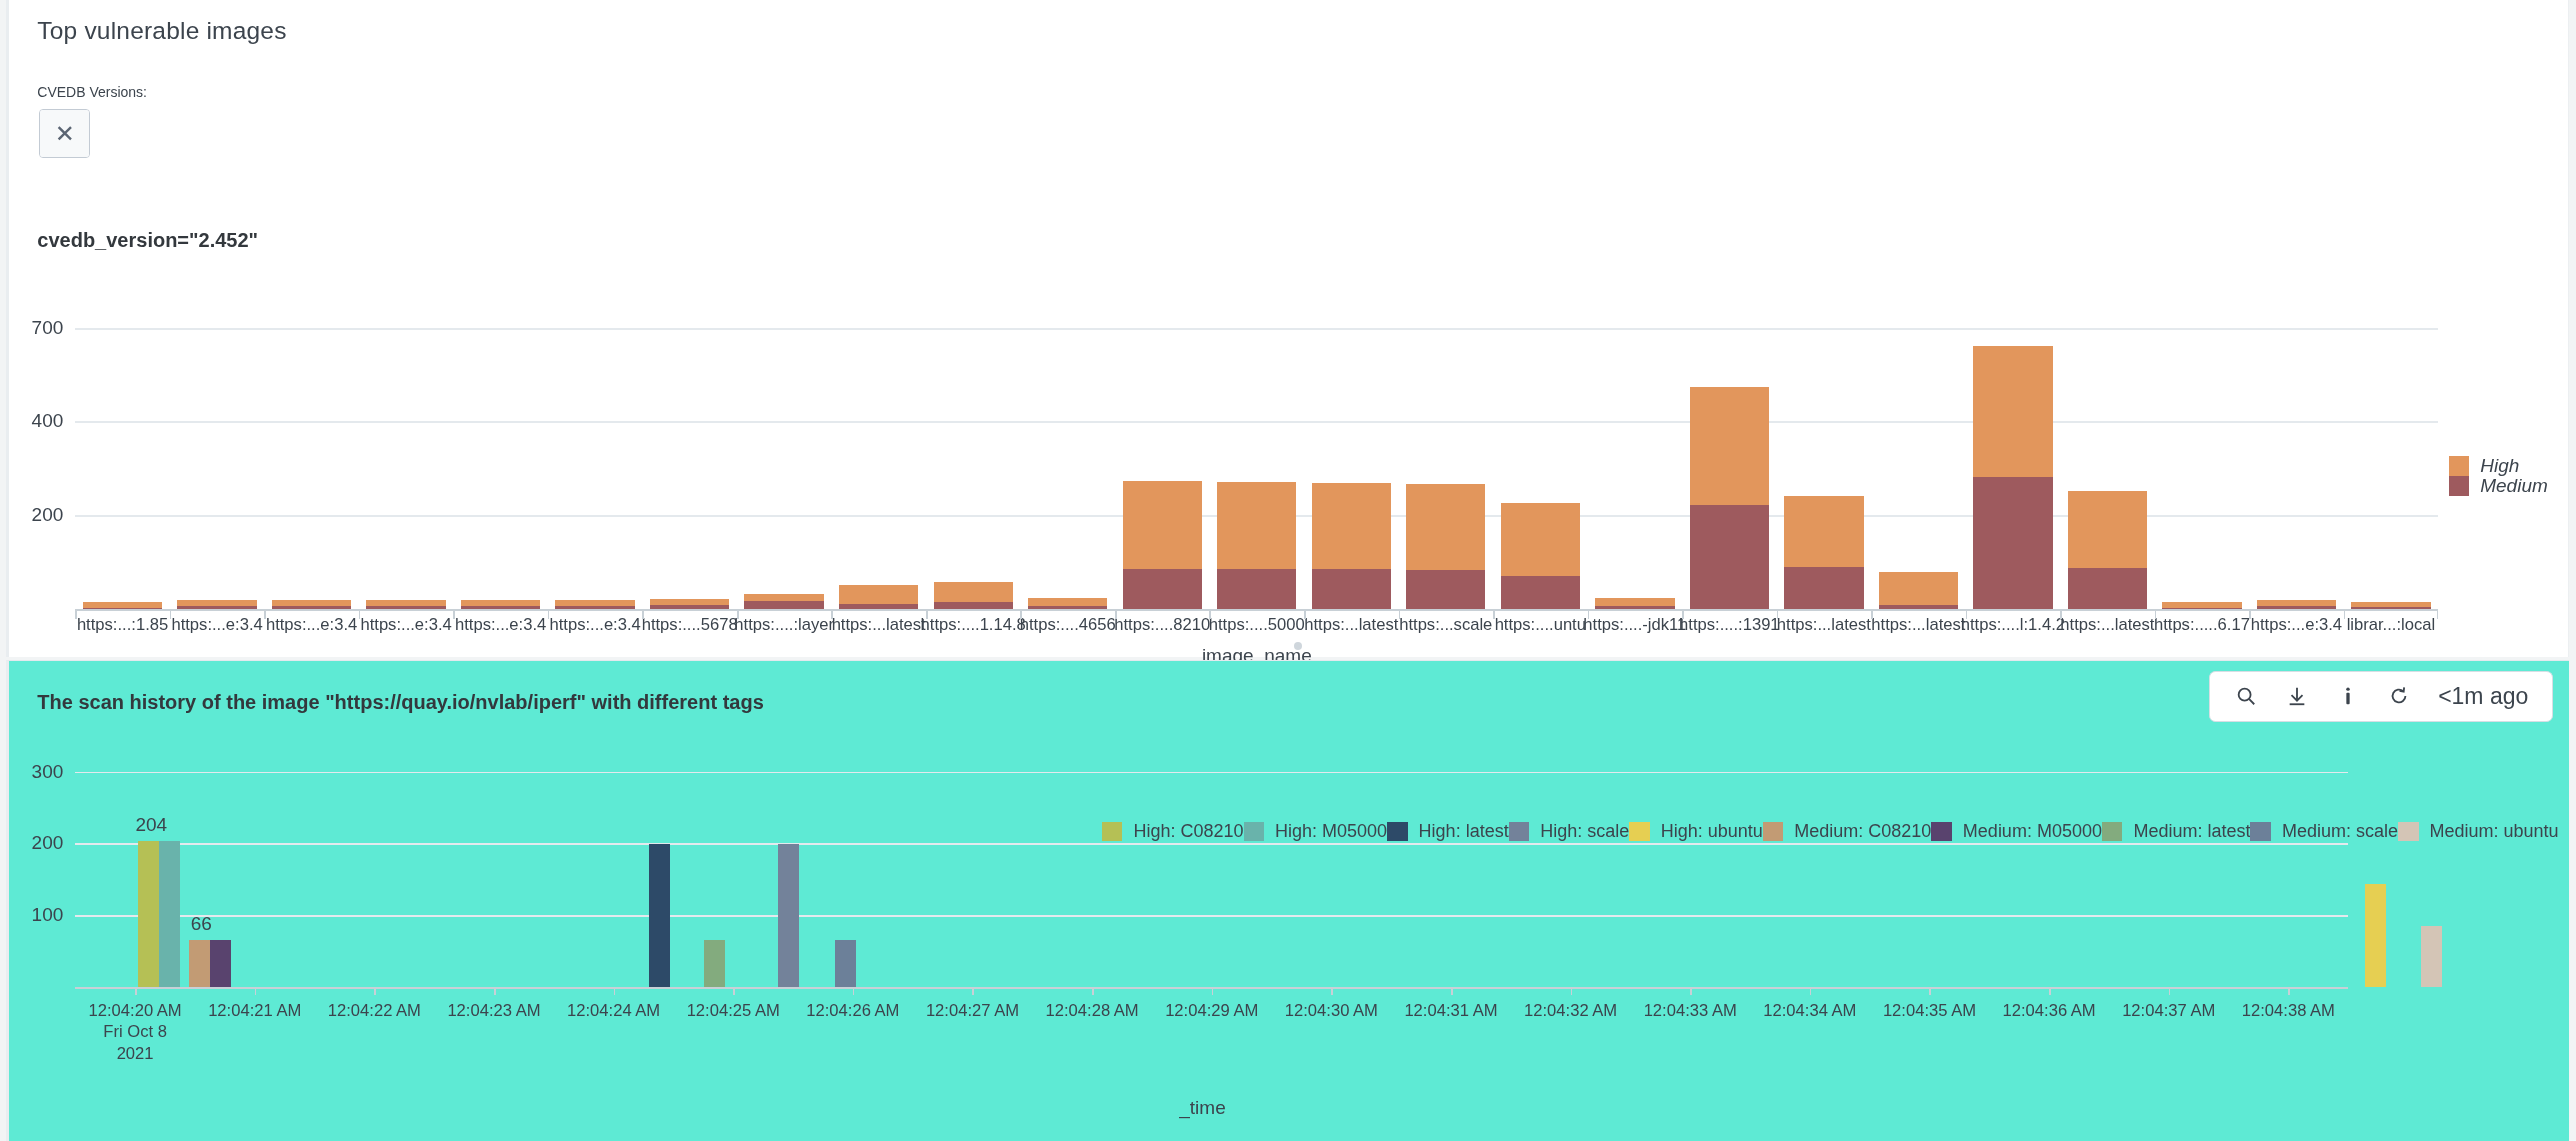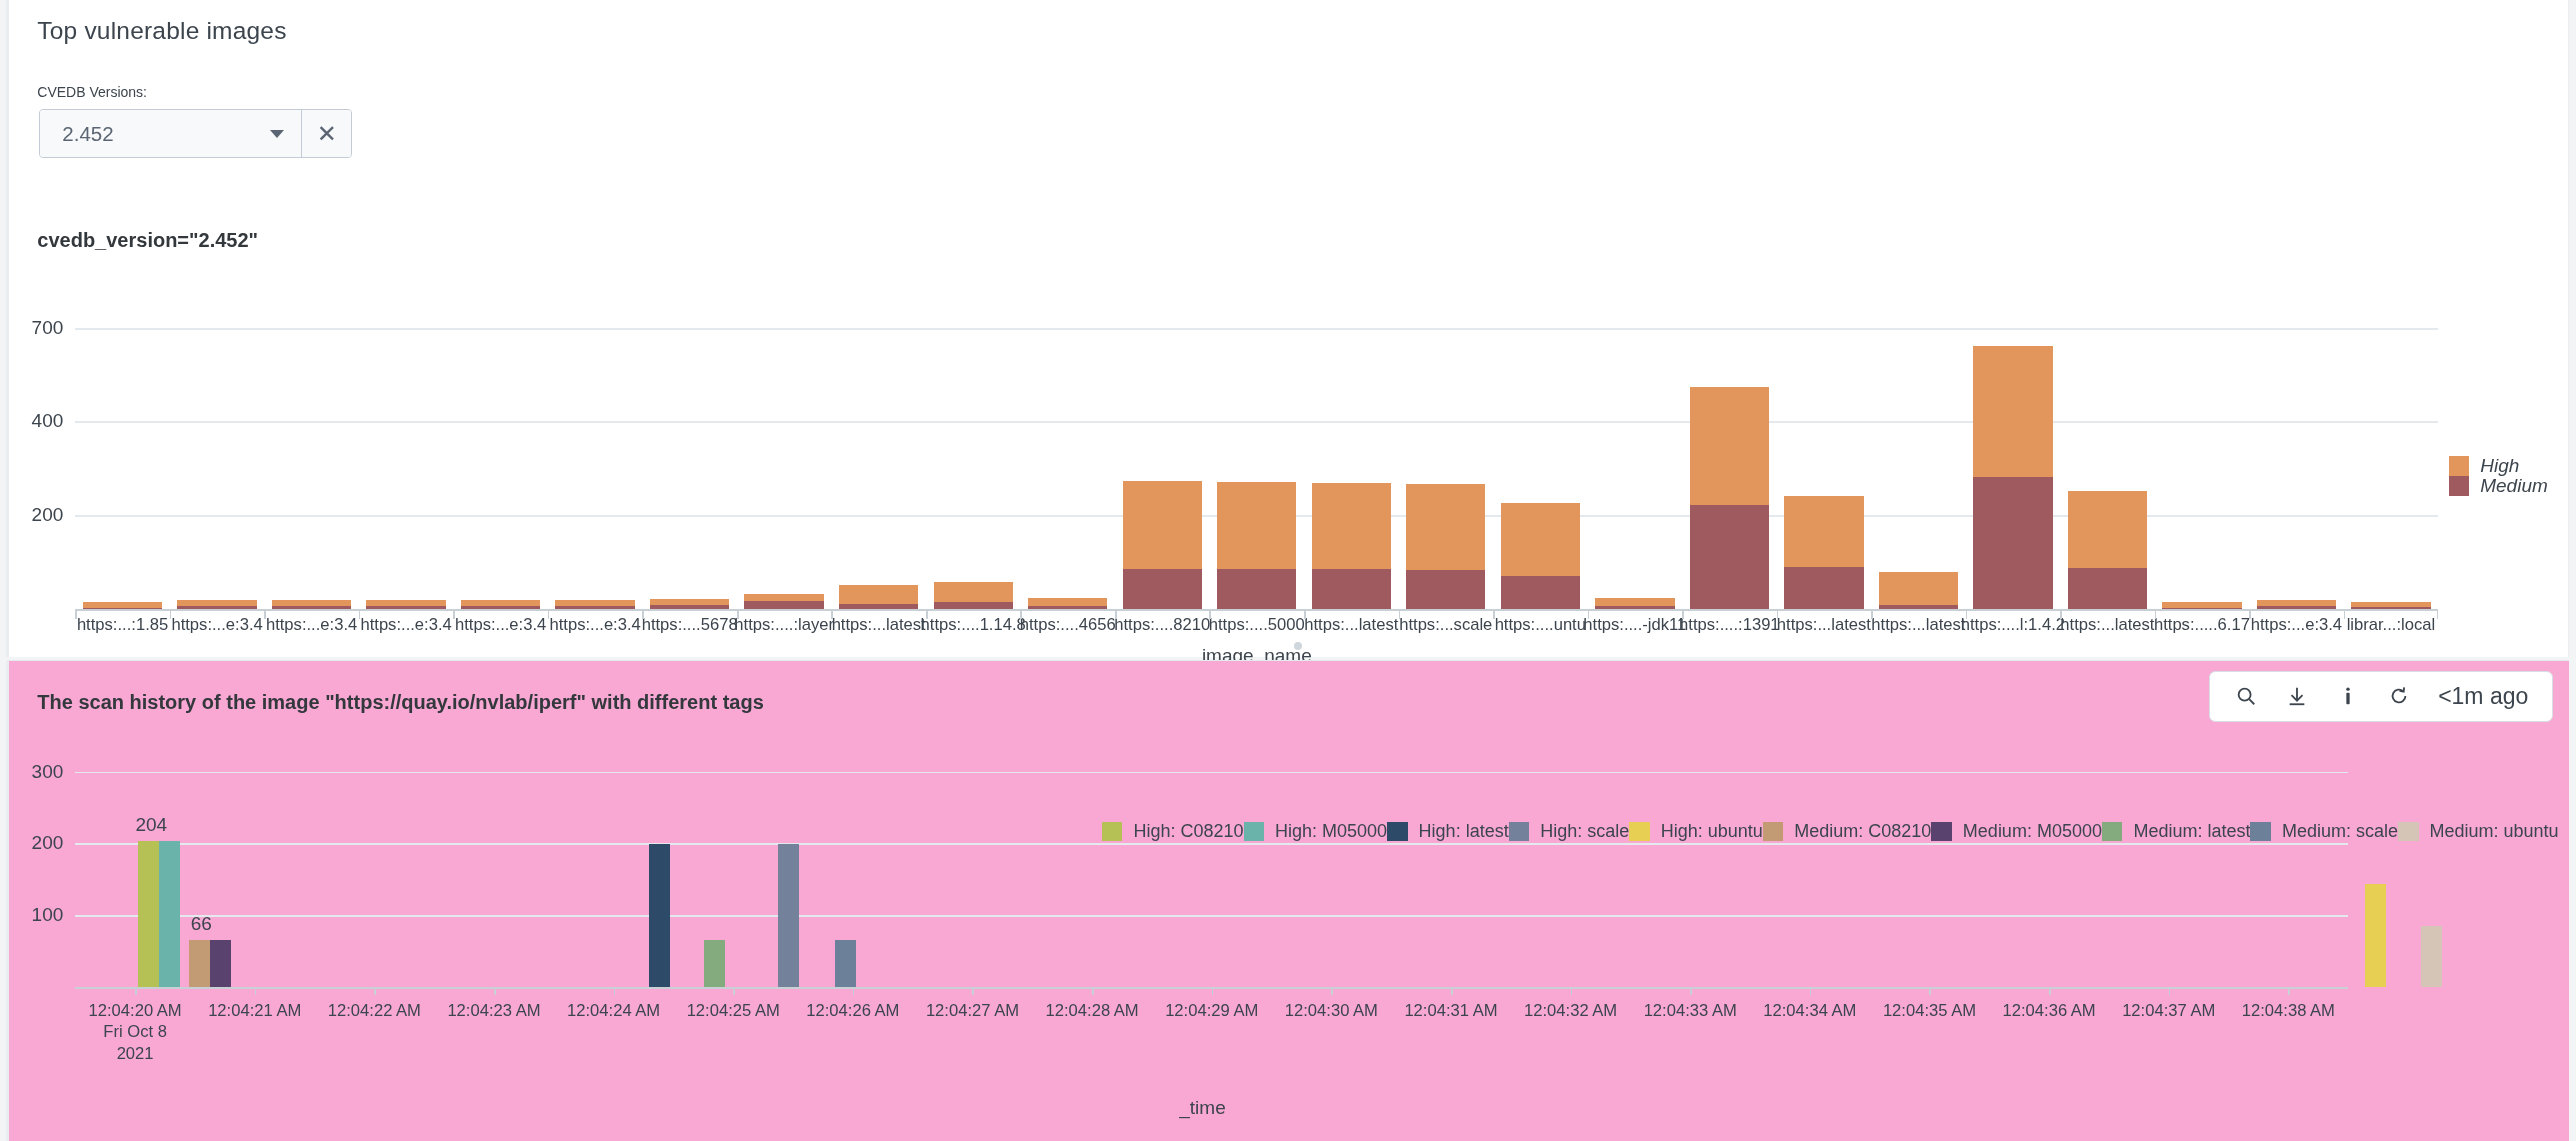--- a/index.html
+++ b/index.html
@@ -108,21 +108,21 @@
   .lg-sw { width: 20.5px; height: 20px; margin-right: 11px; }
   .lg-tx { font-size: 19px; color: #3c444d; white-space: nowrap; }
   .scroll-dot {
     position: absolute; left: 1285px; top: 642px;
     width: 8px; height: 8px; border-radius: 50%; background: #cfd6dc;
   }
 
   
   .panel2 {
     position: absolute; left: 6.3px; top: 660px; width: 2563px; height: 481px;
-    background: #f9a8d4;
+    background: #5eead4;
     border-left: 3.2px solid #e9edf0;
     border-top: 0.8px solid #e4e9ed;
   }
   .panel2-title {
     position: absolute; left: 28px; top: 30px;
     font-size: 20px; font-weight: 700; color: #33383d;
   }
   .toolbar {
     position: absolute; right: 16px; top: 9.5px;
     display: flex; align-items: center; gap: 27px;
@@ -171,24 +171,20 @@
 <body>
 
 <div class="app">
 
   <div class="panel1">
 
     <div class="panel-title">Top vulnerable images</div>
     <div class="filter-label">CVEDB Versions:</div>
 
     <div class="filter-wrap">
-      <div class="filter-select">
-        <span>2.452</span>
-        <span class="caret"></span>
-      </div>
       <div class="filter-clear">✕</div>
     </div>
 
     <div class="series-title">cvedb_version="2.452"</div>
 
     <div class="c1">
       <div class="c1-ylabels" id="c1-ylabels">
           <div class="ytick" style="top: 225px;">200</div>
           <div class="ytick" style="top: 131px;">400</div>
           <div class="ytick" style="top: 38px;">700</div>

